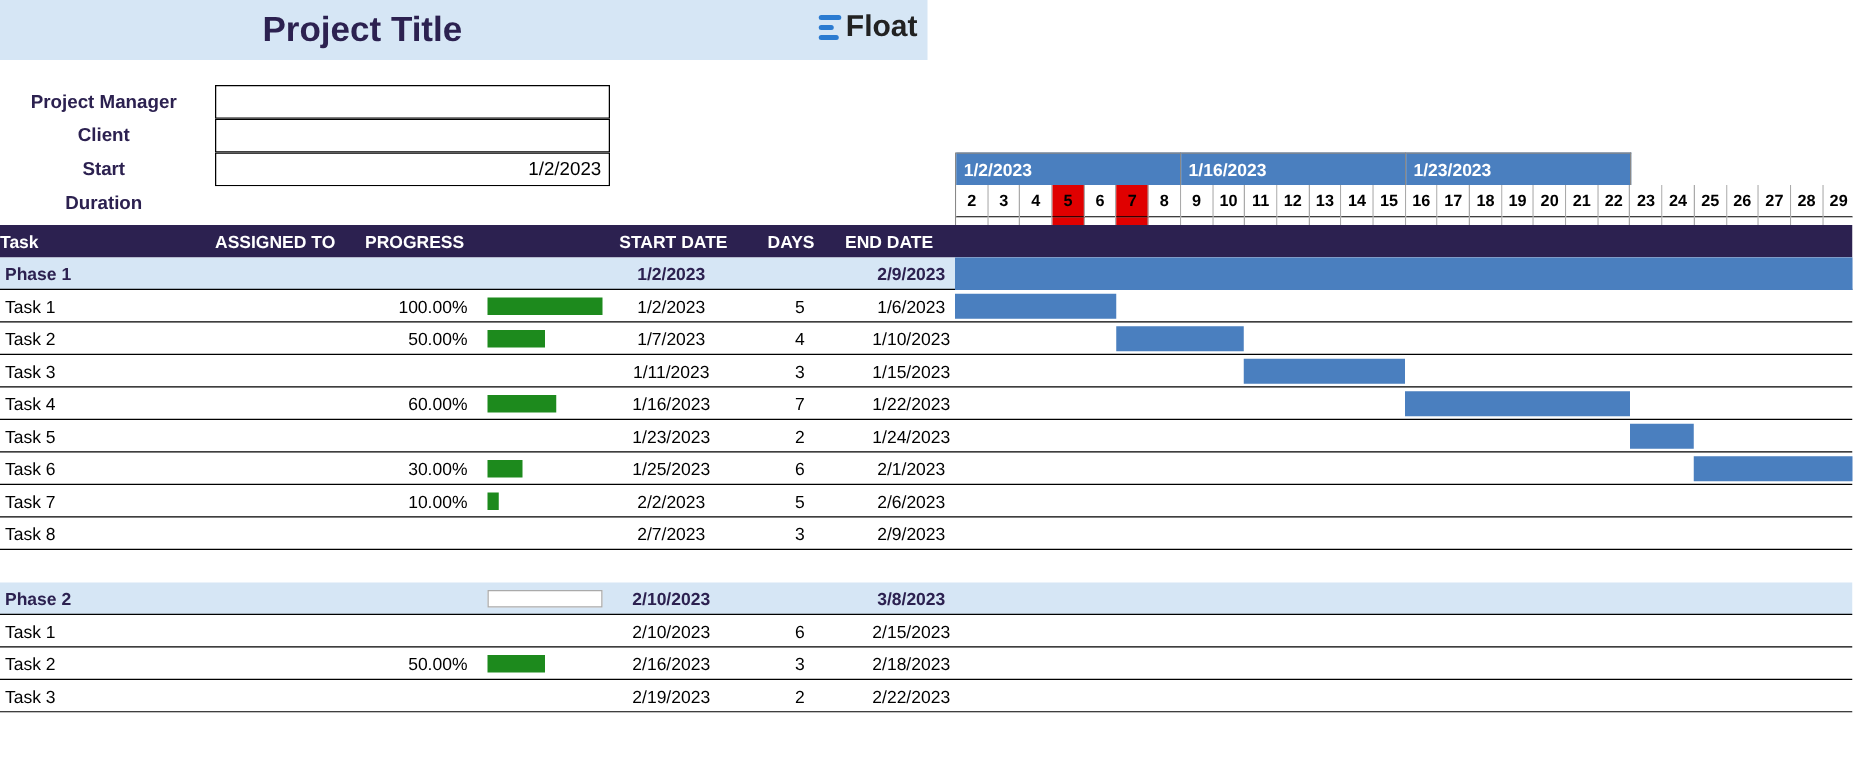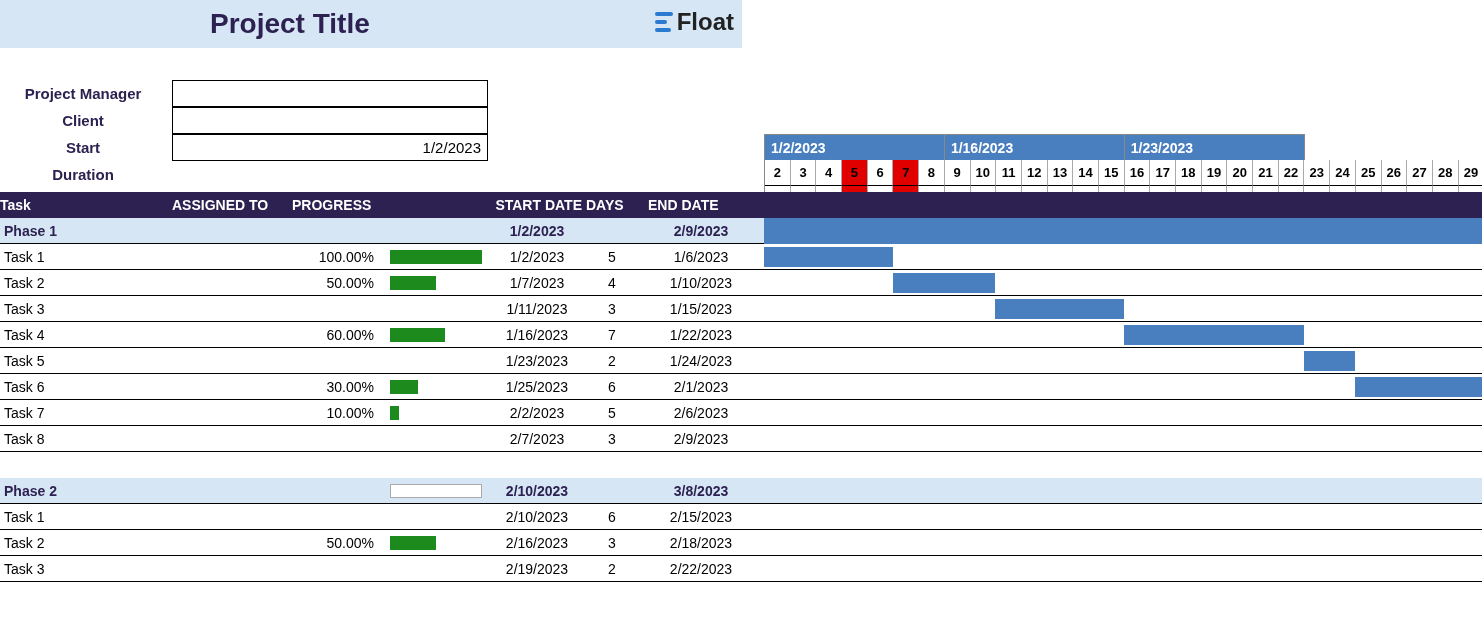--- a/index.html
+++ b/index.html
@@ -41,21 +41,21 @@
     flex-direction: column;
     margin-right: 4px;
   }
   .title-bar .logo .mark span {
     display: block; width: 18px; height: 4px; background:#2b7bd1; margin:2px 0; border-radius:2px;
   }
   .title-bar .logo .mark span:nth-child(2){ width:12px; }
   .title-bar .logo .mark span:nth-child(3){ width:16px; }
 
   .meta {
-    margin-top: 32px;
+    margin-top: 20px;
     margin-bottom: 4px;
   }
   .meta-row {
     display: flex;
     align-items: center;
     height: 27px;
   }
   .meta-label {
     width: 172px;
     text-align: center;
@@ -133,21 +133,21 @@
   .c-progress-bar { width:98px; position:relative; height:20px; }
   .c-progress-bar .bar-bg {
     position:absolute; left:0; top:3px; width:92px; height:14px;
   }
   .c-progress-bar .bar-fill {
     position:absolute; left:0; top:3px; height:14px; background:#1d8a1d;
   }
   .row.phase .c-progress-bar .bar-bg { background:#fff; border:1px solid #aaa;}
   .c-start { width:98px; text-align:center; }
   .row.header .c-start { text-align:right; padding-right:4px;}
-  .c-days { width:52px; text-align:center; }
+  .c-days { width:52px; text-align:center;margin-left:28px; }
   .row.header .c-days { text-align:left;}
   .c-end { width:126px; text-align:center; }
   .row.header .c-end { text-align:left; padding-left:10px;}
   .row.phase .c-start, .row.phase .c-end { font-weight:700;}
 
   .gantt-area {
     position:absolute; left:764px; top:0; height:26px;
   }
   .gantt-bar {
     position:absolute; top:3px; height:20px; background:#4a7fbf;

